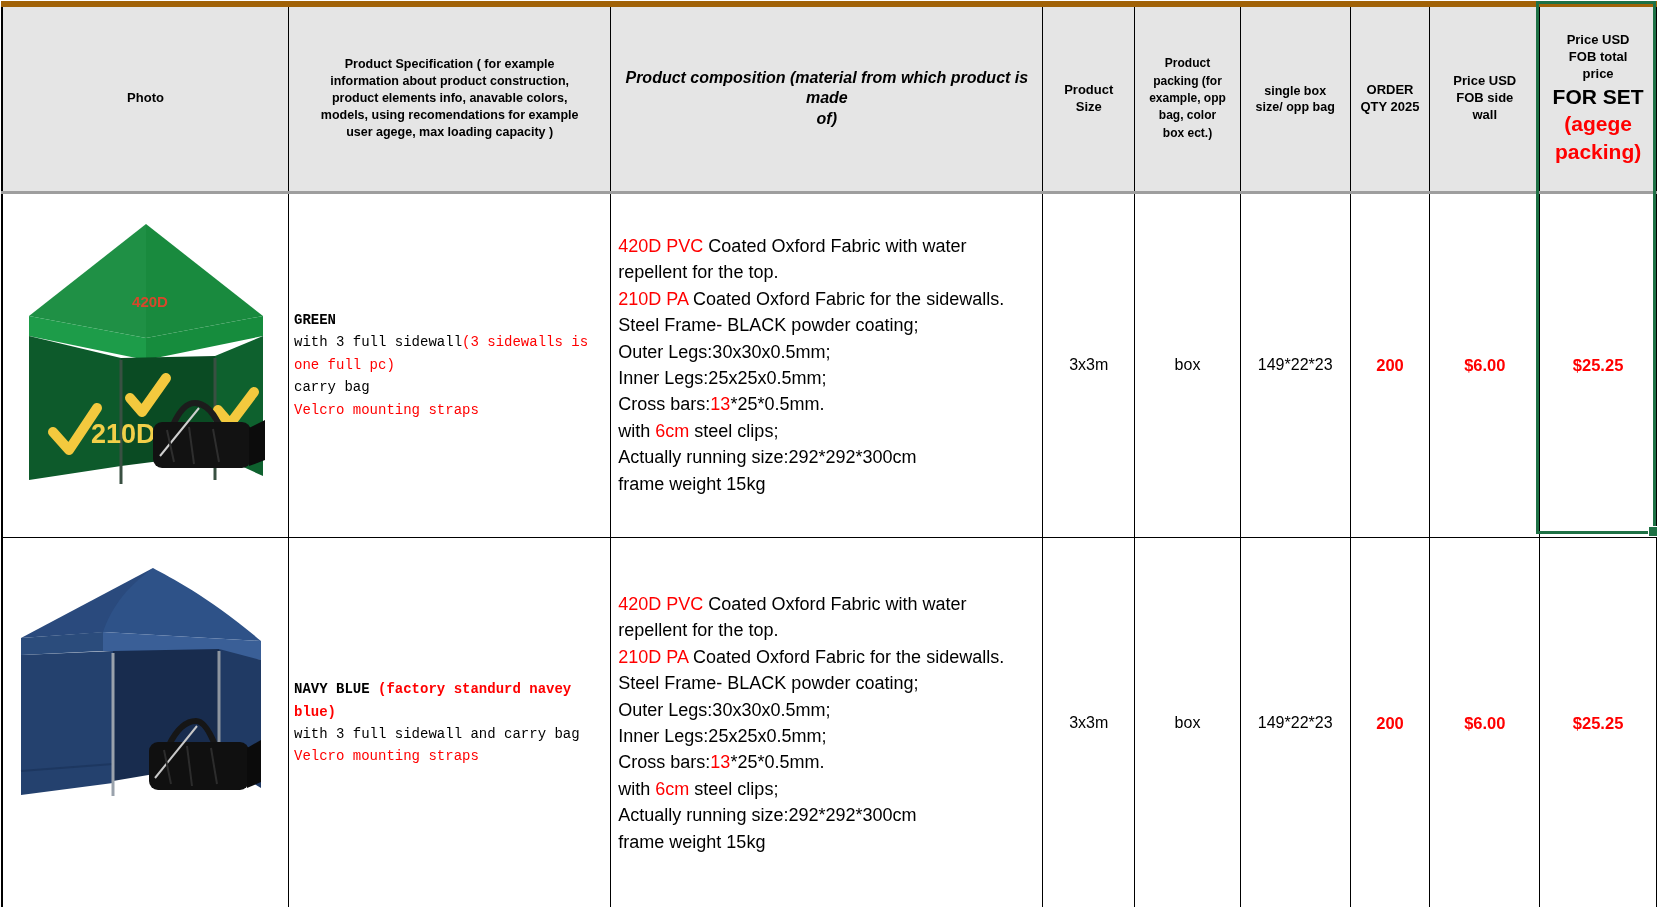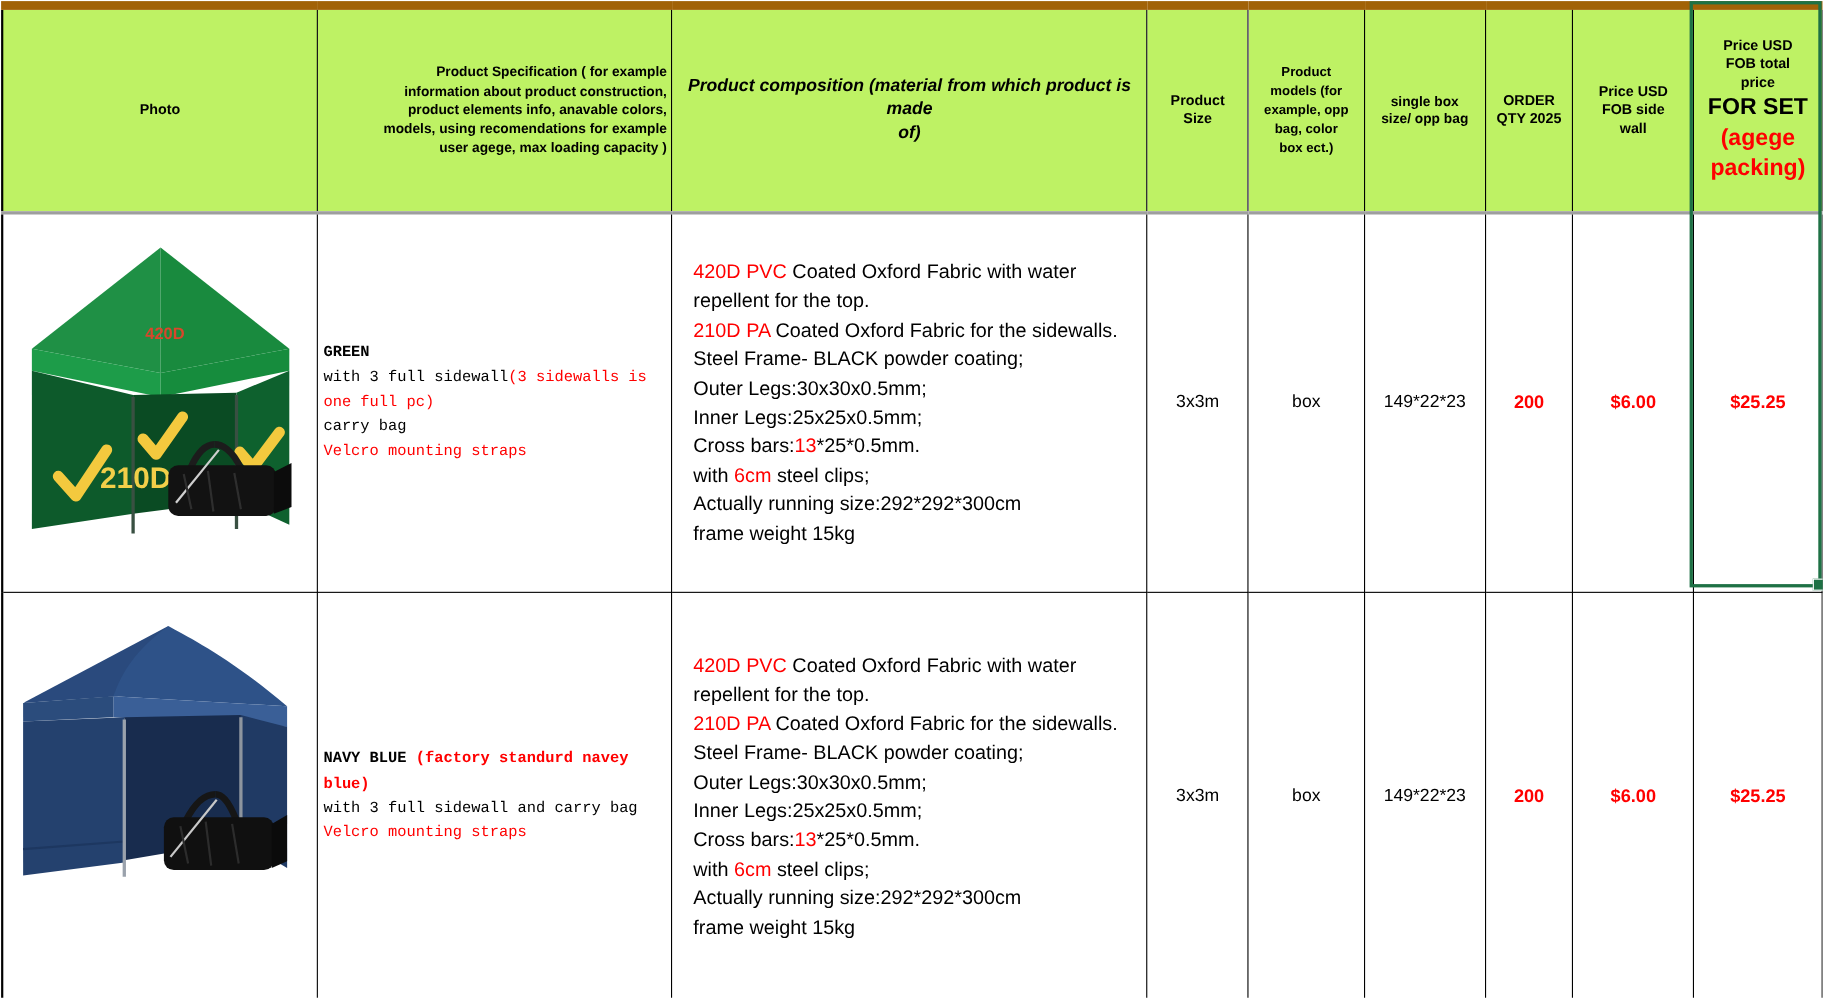--- a/index.html
+++ b/index.html
@@ -6,41 +6,41 @@
   body{
     width:1657px;height:907px;background:#ffffff;position:relative;overflow:hidden;
     font-family:"Liberation Sans",sans-serif;color:#000;
   }
   table{
     border-collapse:collapse;table-layout:fixed;
     position:absolute;left:1px;top:1px;
   }
   th,td{border:1px solid #000;overflow:hidden;}
   thead th{
-    background:#bef264;
-    border-top:8px solid #a16207;
+    background:#e5e5e5;
+    border-top:6px solid #a16207;
     border-bottom:3px solid #9E9E9E;
     font-weight:bold;font-size:13px;line-height:1.3;
     text-align:center;vertical-align:middle;padding:2px 3px;
   }
   td{background:#fff;vertical-align:middle;padding:17px;}
   .first-col{border-left:2px solid #000;}
   tbody tr:last-child td{border-bottom:2px solid #000;}
-  .h-spec{font-size:12.5px;text-align:right;line-height:1.37;padding:2px 4px;}
+  .h-spec{font-size:12.5px;text-align:center;line-height:1.37;padding:2px 4px;}
   .h-comp{font-size:16px;font-style:italic;}
   .h-small{font-size:12px;line-height:1.45;}
   .h-box{font-size:12.5px;}
   .h-total{line-height:1.3;padding:2px 1px;}
   .photo-cell{padding:0;text-decoration:underline;}
   .photo-wrap{width:100%;height:100%;display:flex;align-items:center;justify-content:center;}
   .spec{
     font-family:Liberation Mono, monospace;font-size:14px;line-height:1.6;
     padding:2px 2px 2px 5px;text-align:left;
   }
-  .comp{font-size:18px;line-height:1.47;padding:2px 2px 2px 19px;text-align:left;}
+  .comp{font-size:18px;line-height:1.47;padding:2px 2px 2px 7px;text-align:left;}
   .val{font-size:16px;text-align:center;}
   .val-red{font-size:16.5px;text-align:center;color:#FF0000;font-weight:bold;}
   .red{color:#FF0000;}
   .bold{font-weight:bold;}
   .big{font-size:21px;line-height:1.32;}
   
   .selection-overlay{
     position:absolute;left:1536px;top:1px;width:120px;height:533px;
     border:3px solid #1E7145;box-sizing:border-box;pointer-events:none;
   }
@@ -63,21 +63,21 @@
     <col style="width:80px">
       <col style="width:110px">
       <col style="width:117px">
   </colgroup>
   <thead>
     <tr style="height:188px">
       <th class="first-col"><span>Photo</span></th>
       <th class="h-spec"><span>Product Specification ( for example</span><br><span>information about product construction,</span><br><span>product elements info,  anavable colors,</span><br><span>models, using recomendations for example</span><br><span>user agege, max loading capacity )</span></th>
       <th class="h-comp"><span>Product composition (material from which product is made</span><br><span>of)</span></th>
       <th><span>Product</span><br><span>Size</span></th>
-      <th class="h-small"><span>Product</span><br><span>models (for</span><br><span>example, opp</span><br><span>bag, color</span><br><span>box ect.)</span></th>
+      <th class="h-small"><span>Product</span><br><span>packing (for</span><br><span>example, opp</span><br><span>bag, color</span><br><span>box ect.)</span></th>
       <th class="h-box"><span>single box</span><br><span>size/ opp bag</span></th>
       <th><span>ORDER</span><br><span>QTY 2025</span></th>
       <th><span>Price USD</span><br><span>FOB  side</span><br><span>wall</span></th>
       <th class="h-total"><span>Price USD</span><br><span>FOB total</span><br><span>price</span><br><span class="big">FOR SET</span><br><span class="big red">(agege</span><br><span class="big red">packing)</span></th>
     </tr>
   </thead>
   <tbody>
     <tr style="height:343px">
       <td class="first-col photo-cell">
         <div class="photo-wrap">

